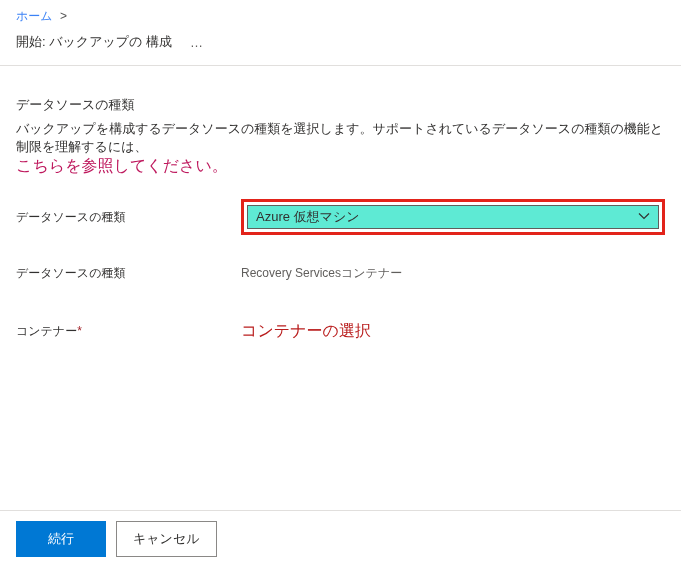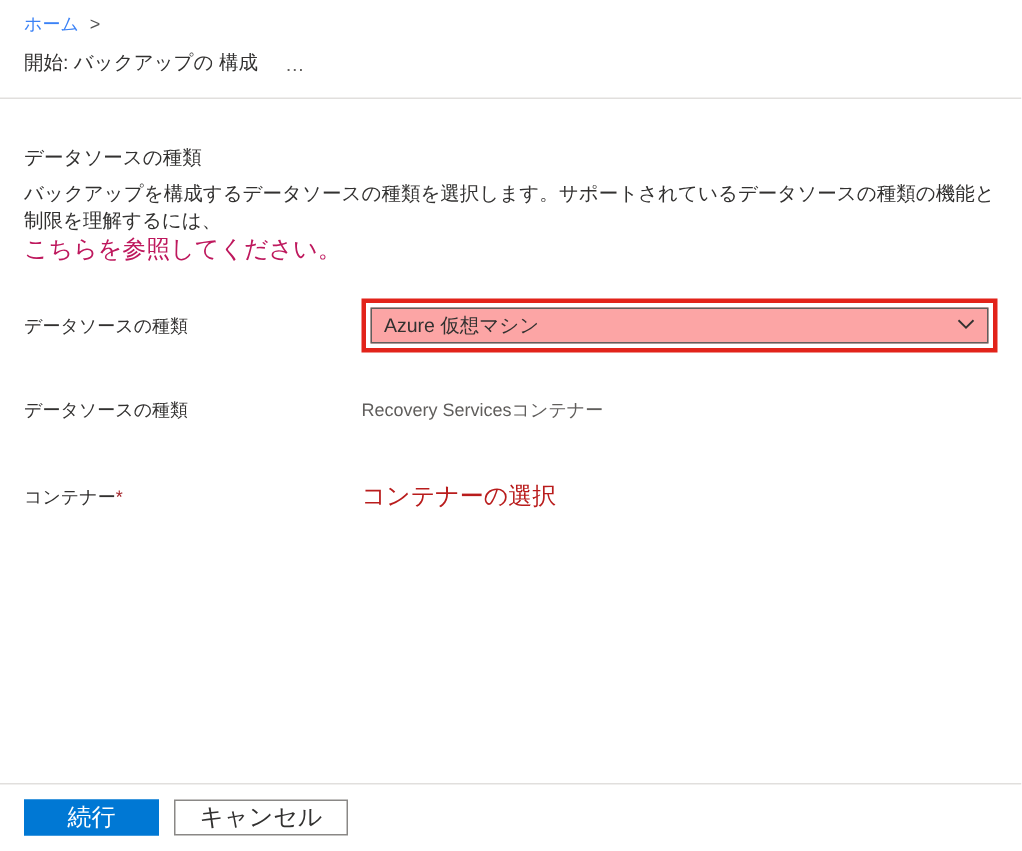--- a/index.html
+++ b/index.html
@@ -91,42 +91,42 @@
     padding: 3px;
     flex: 1;
   }
   .select-box {
     border: 1px solid #605e5c;
     height: 24px;
     display: flex;
     align-items: center;
     justify-content: space-between;
     padding: 0 8px;
-    background: #fca5a5;
+    background: #5eead4;
     font-size: 13px;
     color: #323130;
     cursor: pointer;
   }
   .select-box svg {
     width: 12px;
     height: 12px;
   }
   .footer {
     position: absolute;
     bottom: 0;
     left: 0;
     right: 0;
     border-top: 1px solid #e1dfdd;
     padding: 10px 16px;
     display: flex;
     gap: 10px;
   }
   .btn {
-    font-size: 16px;
-    height: 24px;
+    font-size: 13px;
+    height: 36px;
     padding: 0 16px;
     border: 1px solid #8a8886;
     background: #fff;
     color: #323130;
     cursor: pointer;
     min-width: 60px;
   }
   .btn-primary {
     background: #0078d4;
     border-color: #0078d4;

